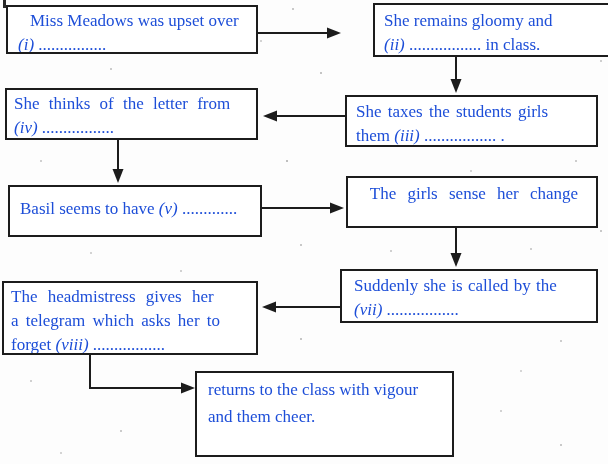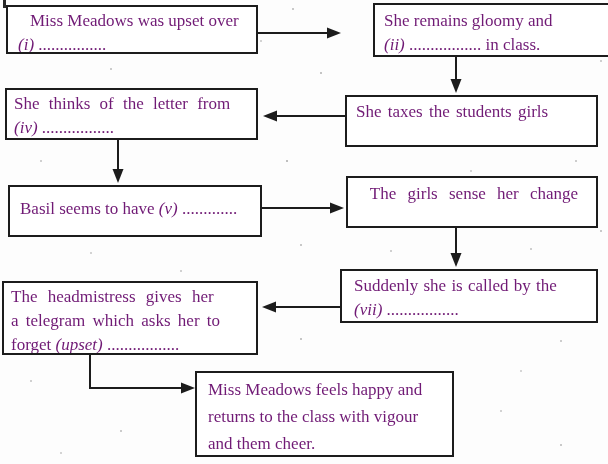--- a/index.html
+++ b/index.html
@@ -2,21 +2,21 @@
 <html><head>
 <meta charset="utf-8">
 <style>
   html, body { margin: 0; padding: 0; background: #ffffff; }
   .page {
     position: relative;
     width: 608px;
     height: 464px;
     background: #fdfdfd;
     font-family: "Liberation Serif", serif;
-    color: #701a75;
+    color: #1d4ed8;
     overflow: hidden;
   }
   .box {
     position: absolute;
     box-sizing: border-box;
     border: 2px solid #1c1c1c;
     background: #ffffff;
     font-size: 17px;
     line-height: 24px;
     white-space: nowrap;
@@ -89,20 +89,21 @@
     <div class="ln"><span class="num">(i)</span><span> ................</span></div>
   </div>
 
   <div class="box" id="b2">
     <div class="ln"><span>She remains gloomy and</span></div>
     <div class="ln"><span class="num">(ii)</span><span> ................. in class.</span></div>
   </div>
 
   <div class="box" id="b3">
     <div class="ln ws2"><span>She taxes the students girls</span></div>
+    <div class="ln"><span>them </span><span class="num">(iii)</span><span> ................. .</span></div>
   </div>
 
   <div class="box" id="b4">
     <div class="ln ws5"><span>She thinks of the letter from</span></div>
     <div class="ln"><span class="num">(iv)</span><span> .................</span></div>
   </div>
 
   <div class="box" id="b5">
     <div class="ln"><span>Basil seems to have </span><span class="num">(v)</span><span> .............</span></div>
   </div>
@@ -112,25 +113,24 @@
   </div>
 
   <div class="box" id="b7">
     <div class="ln ws1"><span>Suddenly she is called by the</span></div>
     <div class="ln"><span class="num">(vii)</span><span> .................</span></div>
   </div>
 
   <div class="box" id="b8">
     <div class="ln ws6"><span>The headmistress gives her</span></div>
     <div class="ln ws3"><span>a telegram which asks her to</span></div>
-    <div class="ln"><span>forget </span><span class="num">(upset)</span><span> .................</span></div>
+    <div class="ln"><span>forget </span><span class="num">(viii)</span><span> .................</span></div>
   </div>
 
   <div class="box" id="b9">
-    <div class="ln"><span>Miss Meadows feels happy and</span></div>
     <div class="ln"><span>returns to the class with vigour</span></div>
     <div class="ln"><span>and them cheer.</span></div>
   </div>
 
   <svg class="arrows" viewBox="0 0 608 464" xmlns="http://www.w3.org/2000/svg">
     <g>
       <line x1="258" y1="33" x2="329" y2="33"></line>
       <polygon points="341,33 327,27.5 327,38.5"></polygon>
     </g>
     <g>

